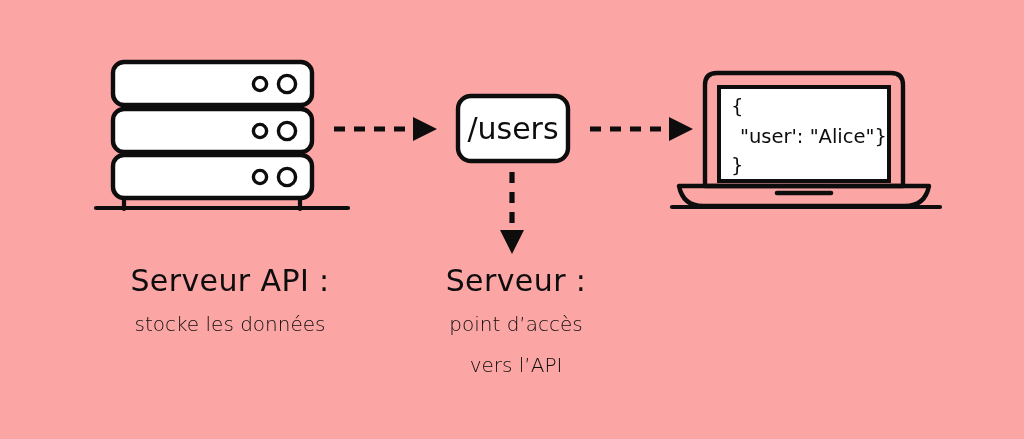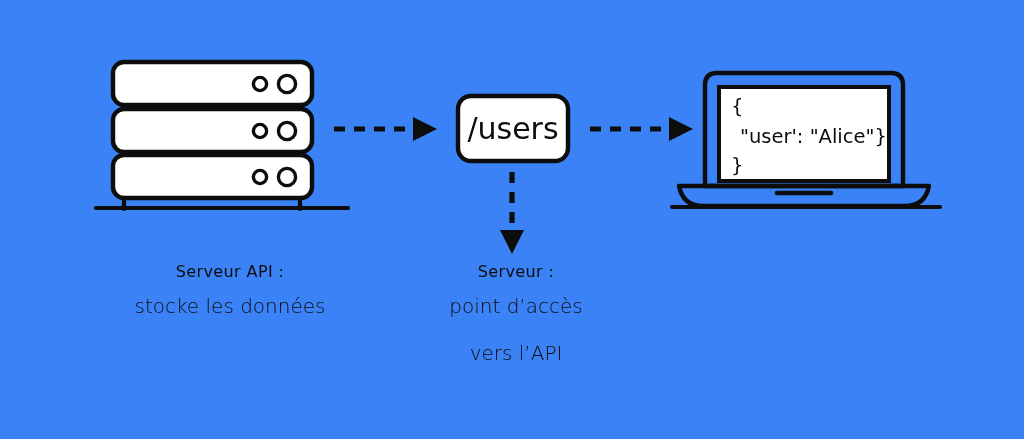--- a/index.html
+++ b/index.html
@@ -8,21 +8,21 @@
     padding: 0;
     background: #ffffff;
   }
   body {
     font-family: "Liberation Sans", sans-serif;
   }
   #stage {
     position: relative;
     width: 1024px;
     height: 439px;
-    background: #3b82f6;
+    background: #fca5a5;
     overflow: hidden;
   }
   #diagram-svg {
     position: absolute;
     left: 0;
     top: 0;
     width: 1024px;
     height: 439px;
   }
   .stroke {
@@ -69,21 +69,21 @@
     font-size: 30px;
     fill: #0d0d0d;
   }
   .caption-group {
     position: absolute;
     text-align: center;
     color: #0d0d0d;
   }
   .caption-title {
     font-family: "DejaVu Sans", sans-serif;
-    font-size: 16px;
+    font-size: 30px;
     font-weight: 400;
     letter-spacing: 0.4px;
     line-height: 1.25;
     white-space: nowrap;
   }
   .caption-body {
     font-family: "DejaVu Sans", sans-serif;
     font-size: 20px;
     font-weight: 300;
     line-height: 1.45;
@@ -173,19 +173,19 @@
   </svg>
 
   <div class="caption-group" id="caption-server">
     <div class="caption-title">Serveur API :</div>
     <div class="caption-body">stocke les données</div>
   </div>
 
   <div class="caption-group" id="caption-endpoint">
     <div class="caption-title">Serveur :</div>
     <div class="caption-body">point  d’accès</div>
-    <div class="caption-body" style="margin-top:18px">vers l’API</div>
+    <div class="caption-body" style="margin-top:12px">vers l’API</div>
   </div>
 
   <div class="caption-group" id="caption-app">
   </div>
 
 </div>
 
 </body></html>

